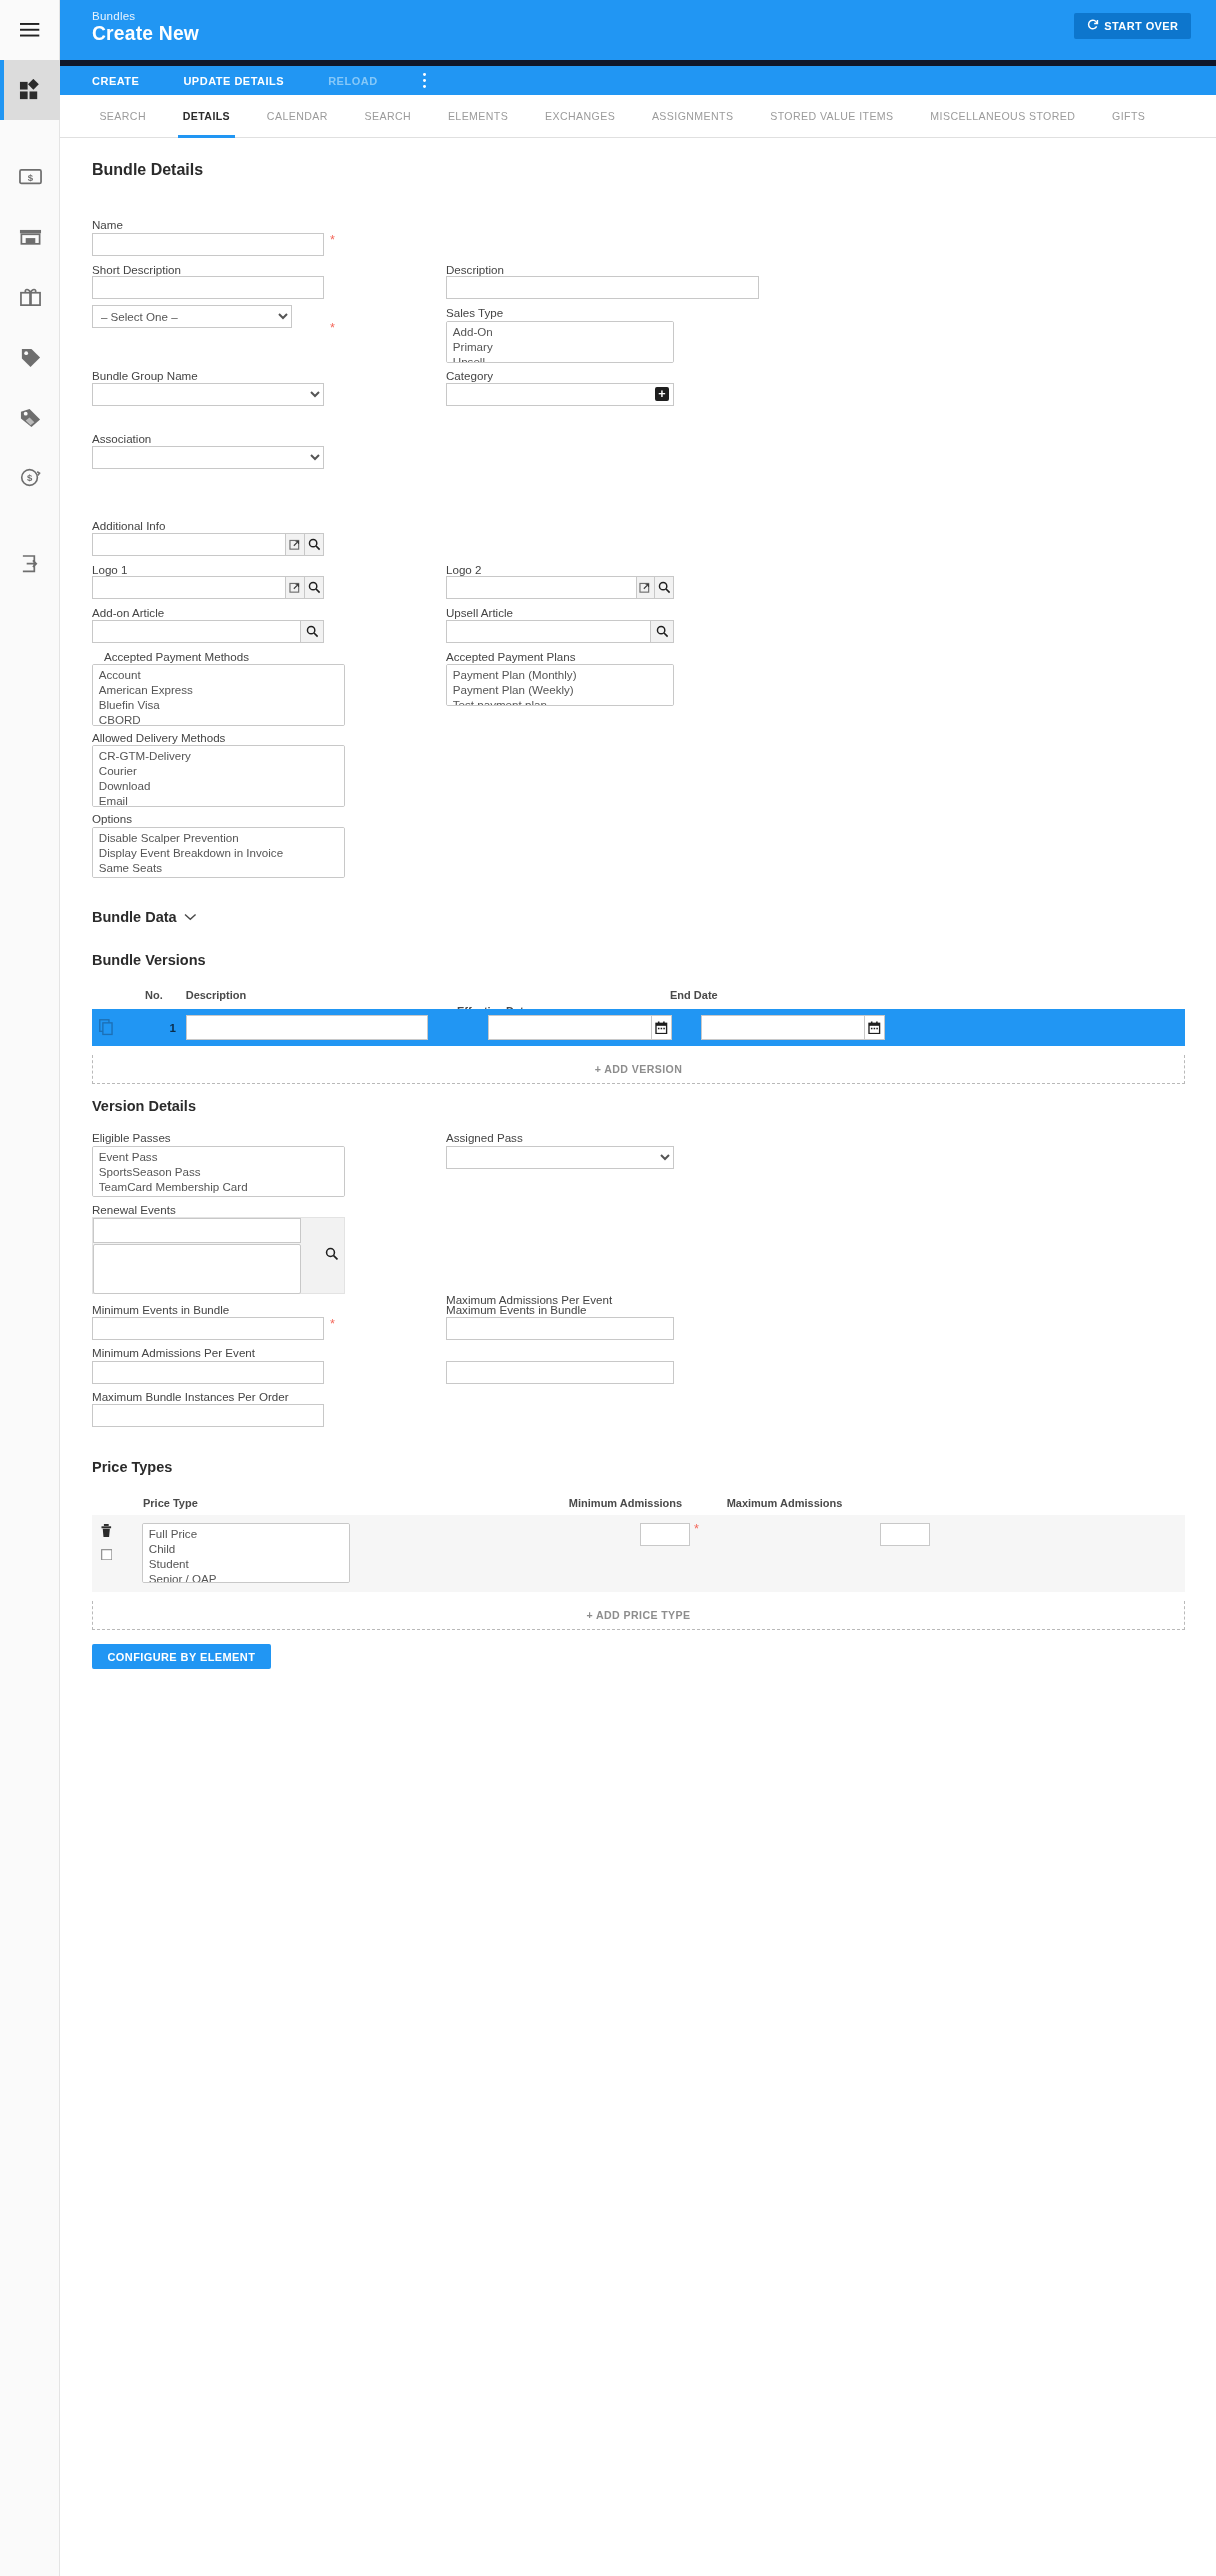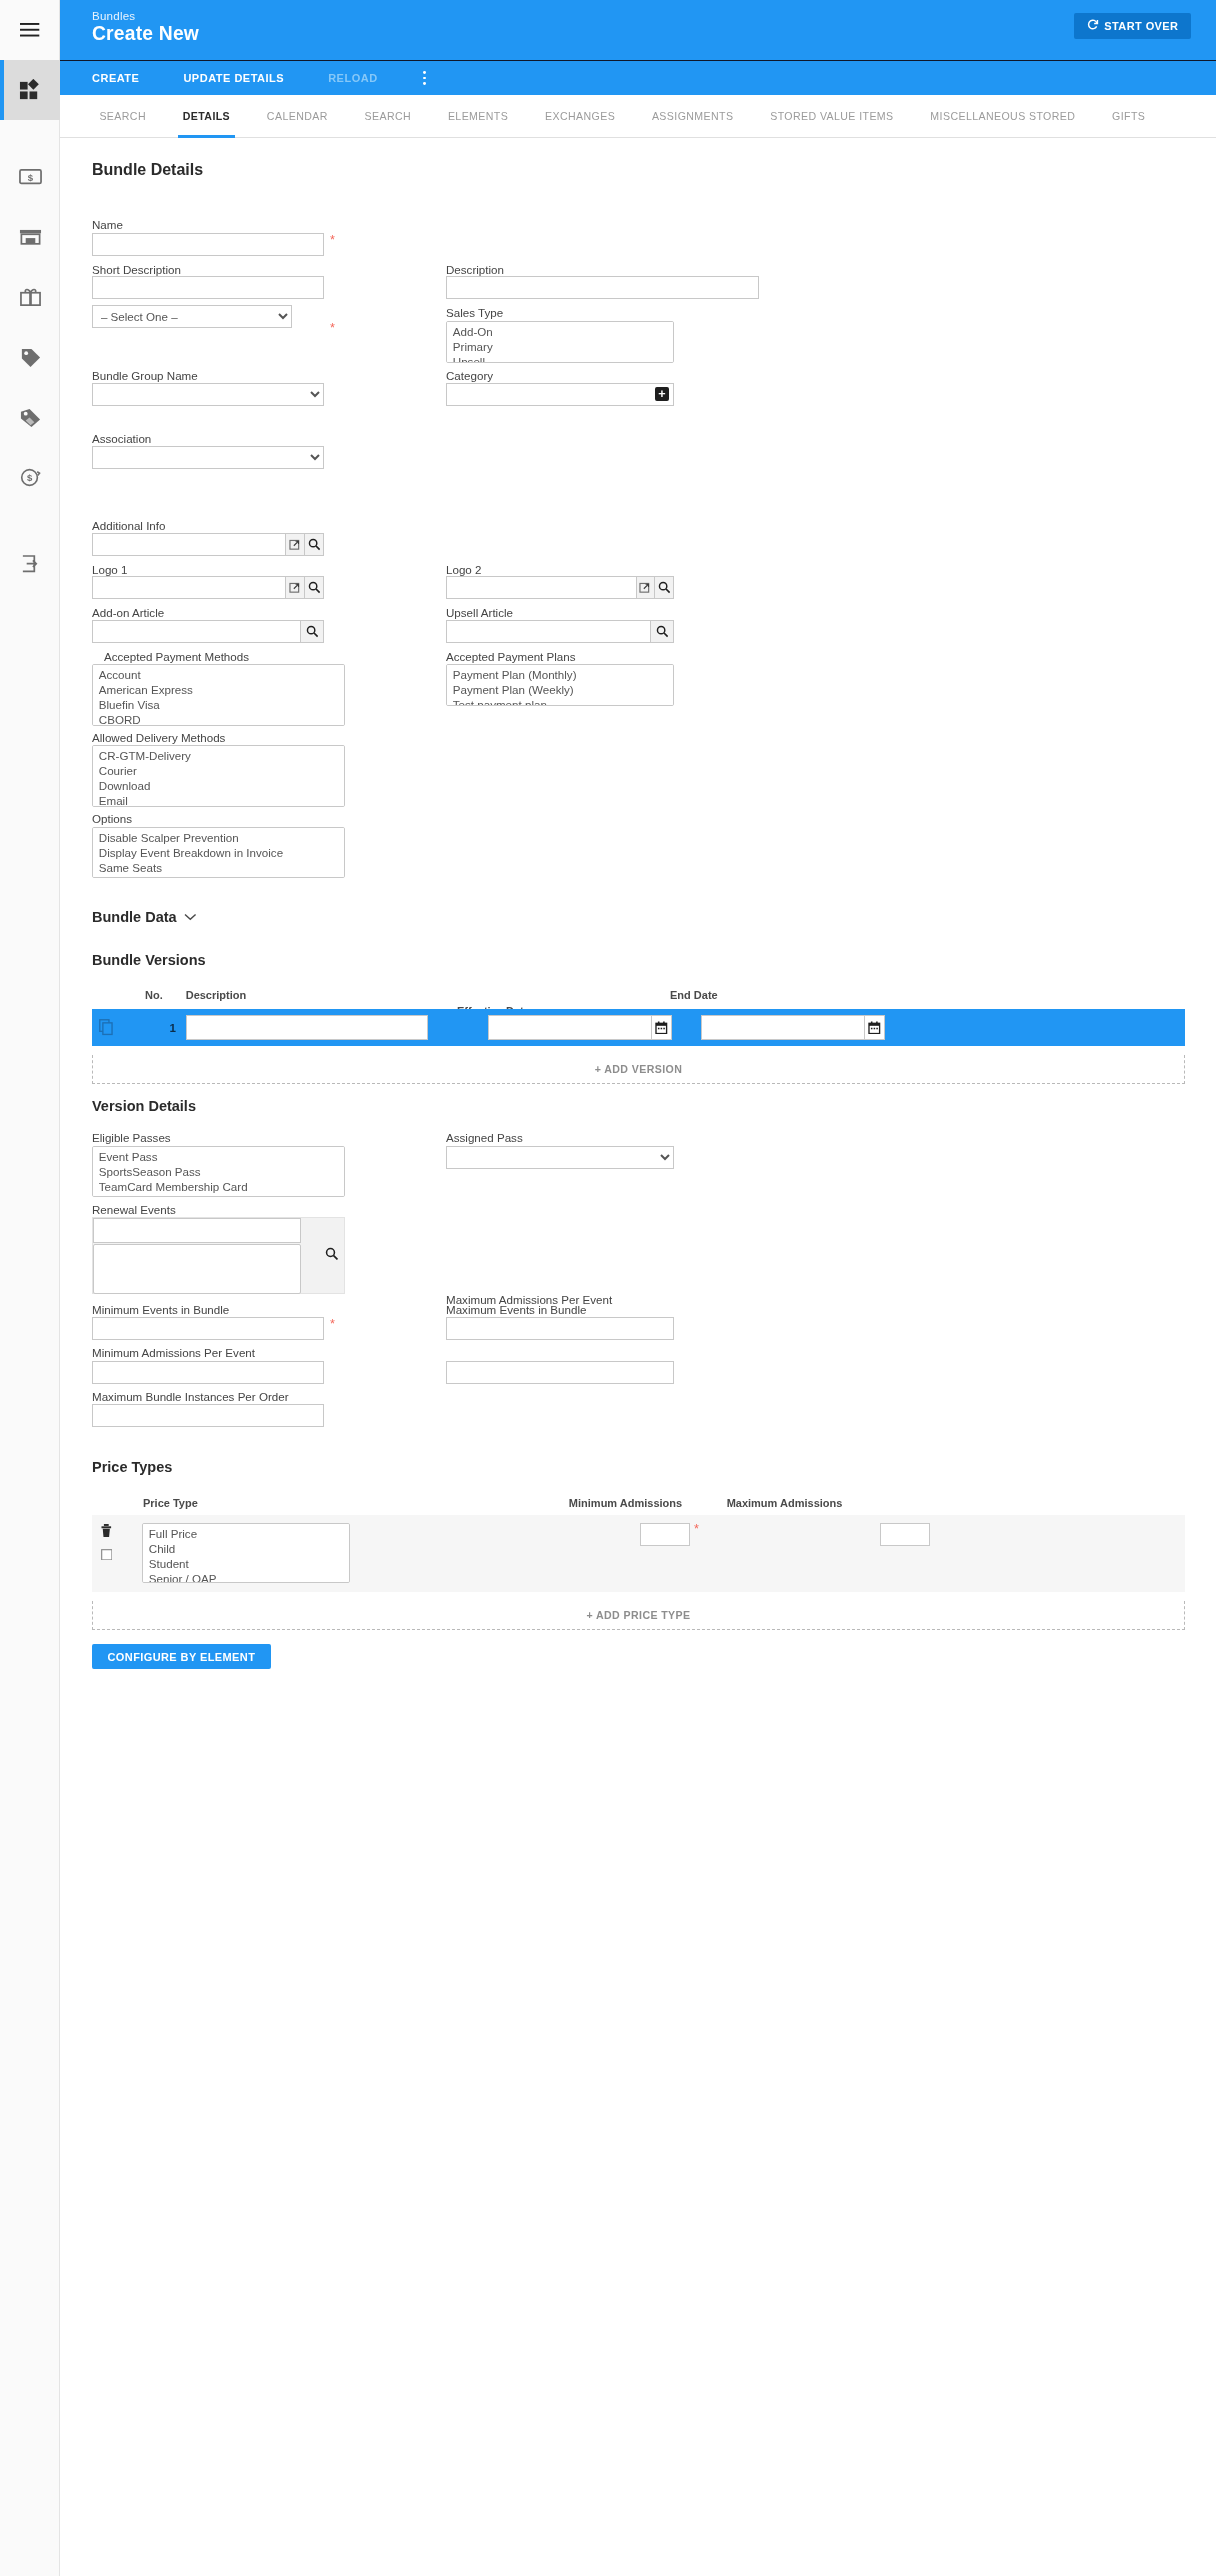--- a/index.html
+++ b/index.html
@@ -53,21 +53,21 @@
     background:#0d76cd; color:#fff; border:none; border-radius:1.9px;
     font-family:"Liberation Sans", sans-serif;
     font-size:11px; font-weight:bold; letter-spacing:0.4px;
     padding:0 12.6px; display:flex; align-items:center; gap:5.8px;
     cursor:pointer;
   }
 
   
   #actionbar {
     position:absolute; left:60px; top:60px; width:1157px; height:35px;
-    background:#2196f3; border-top:1px solid #0f172a;
+    background:#2196f3; border-top:6px solid #0f172a;
     display:flex; align-items:center; padding-left:32px; gap:0;
   }
   .act {
     font-size:11px; font-weight:bold; letter-spacing:0.5px; color:#ffffff;
     padding:0 21px 0 0; margin-right:23px; cursor:pointer; white-space:nowrap;
   }
   .act.disabled { color:#86c8f8; cursor:default; }
   #kebab { width:17.4px; display:flex; flex-direction:column; gap:2.9px; align-items:center;
            cursor:pointer; margin-left:-5.8px; }
   #kebab i { width:2.9px; height:2.9px; border-radius:50%; background:#ffffff; display:block; }

